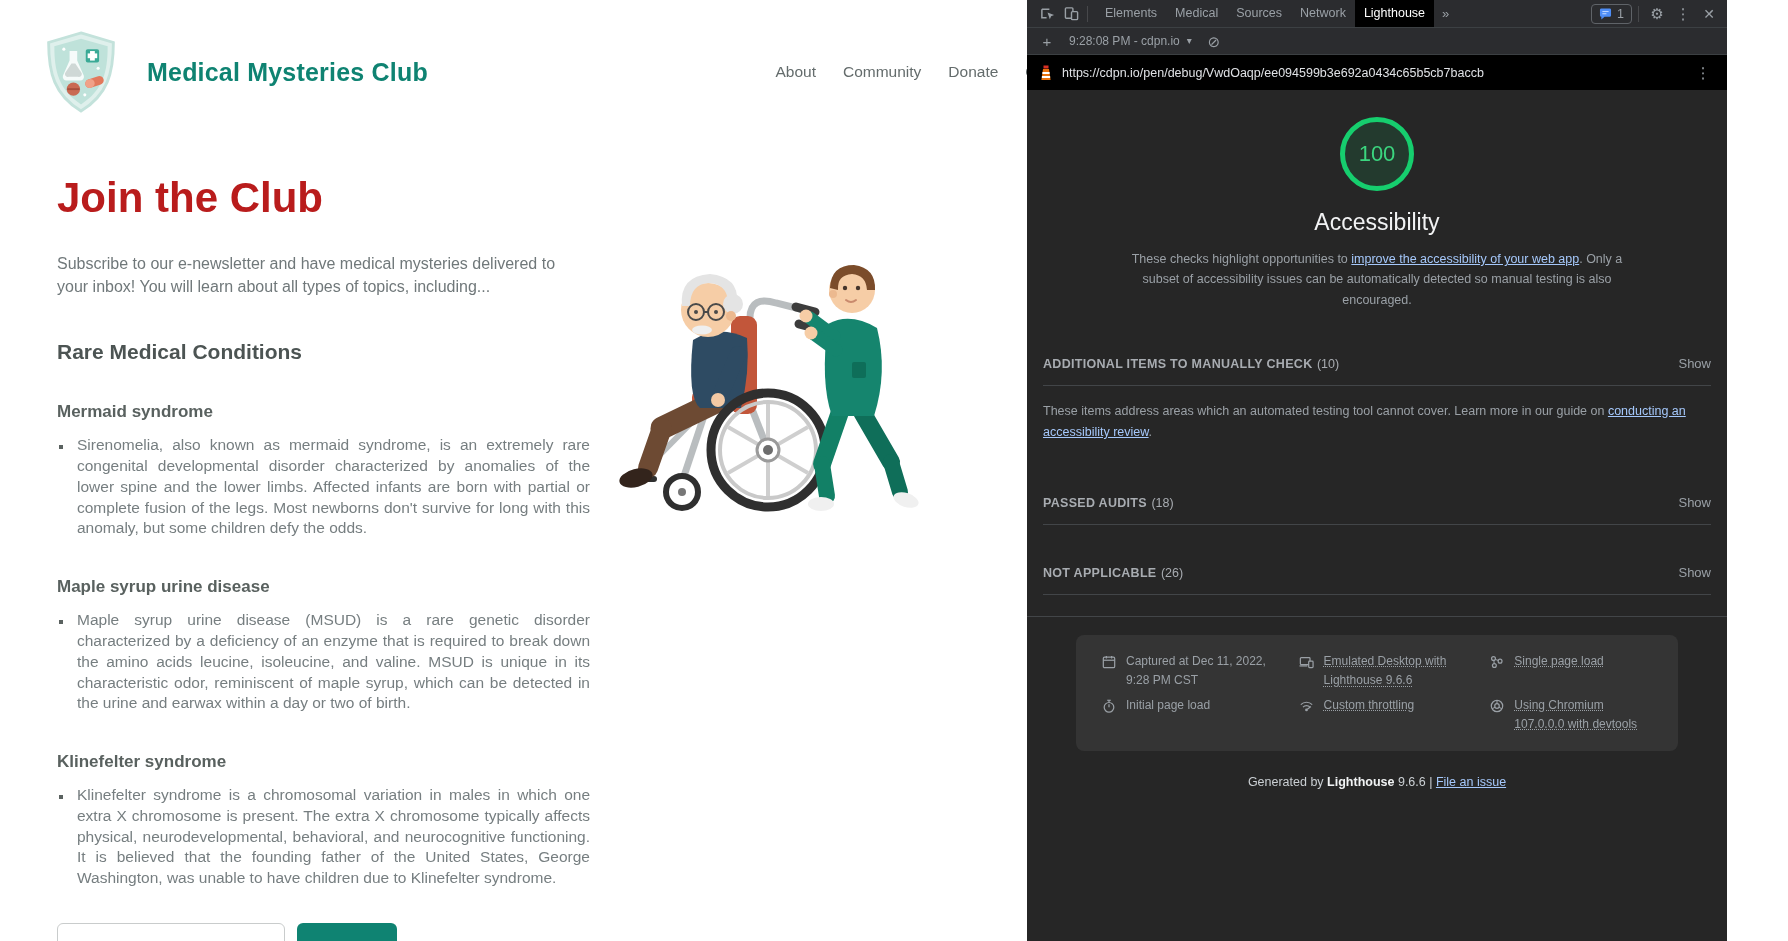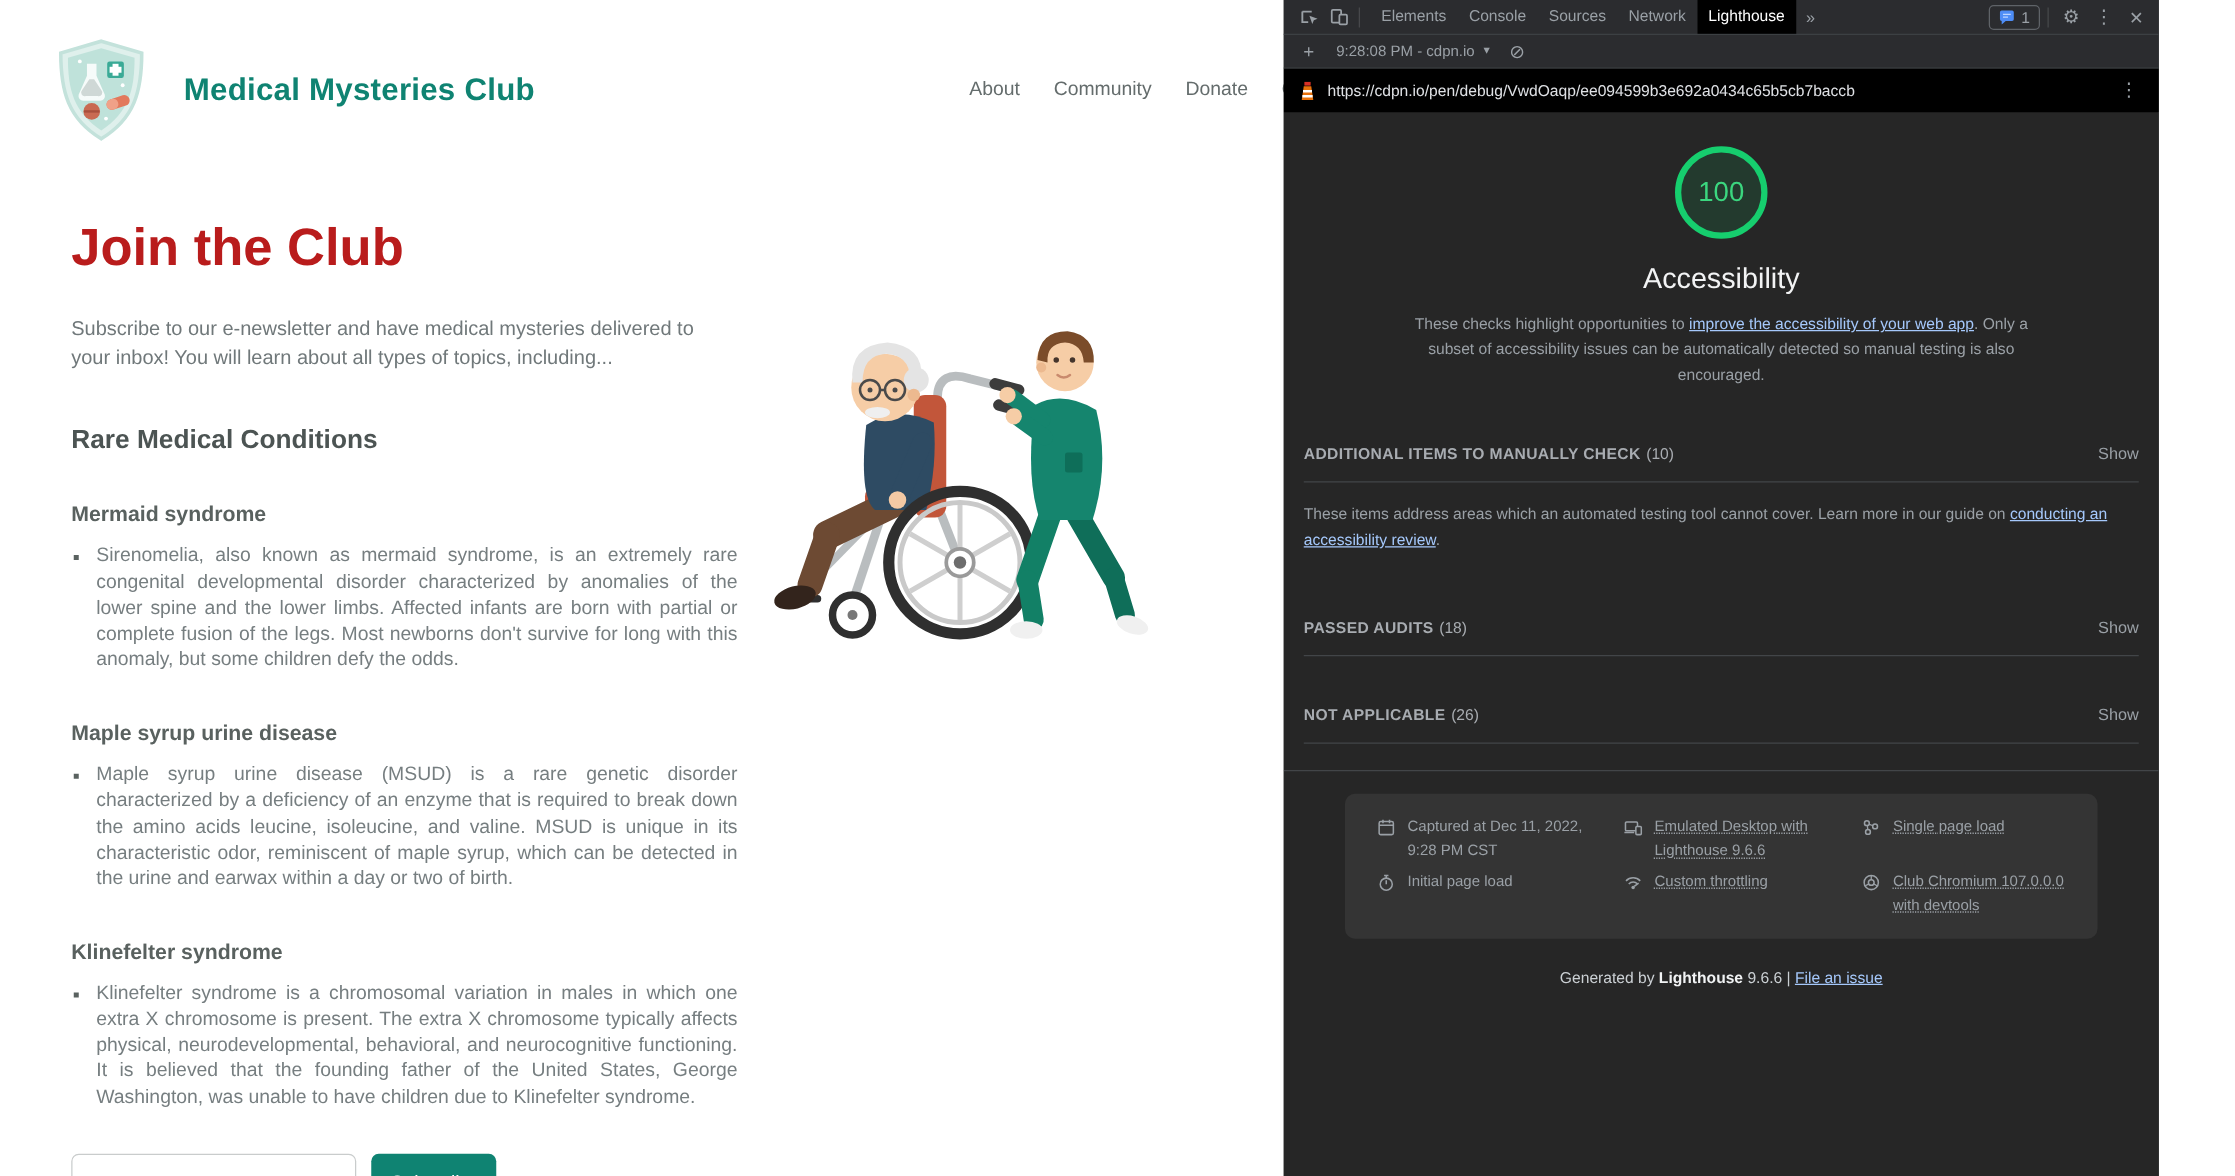--- a/index.html
+++ b/index.html
@@ -233,21 +233,21 @@
     </span>
     <span class="dt-icon-btn">
       <svg width="15" height="15" viewBox="0 0 16 16">
           <rect x="1.5" y="2" width="8" height="11" rx="1" fill="none" stroke="#9aa0a6" stroke-width="1.5"></rect>
           <rect x="8" y="6" width="6.5" height="8.5" rx="1" fill="#2b2c2f" stroke="#9aa0a6" stroke-width="1.5"></rect>
         </svg>
     </span>
     <span class="dt-sep"></span>
     <div class="dt-tabs">
       <span class="dt-tab">Elements</span>
-      <span class="dt-tab">Console</span>
+      <span class="dt-tab">Medical</span>
       <span class="dt-tab">Sources</span>
       <span class="dt-tab">Network</span>
       <span class="dt-tab active">Lighthouse</span>
     </div>
     <span class="dt-more">»</span>
     <div class="dt-right">
       <span class="issues-badge">
         <svg width="13" height="12" viewBox="0 0 14 13">
             <path d="M1 2a1.5 1.5 0 0 1 1.5-1.5h9A1.5 1.5 0 0 1 13 2v6a1.5 1.5 0 0 1-1.5 1.5H6L2.5 12.5V9.5H2.5A1.5 1.5 0 0 1 1 8Z" fill="#4e8df6"></path>
             <line x1="3.6" y1="3.8" x2="10.4" y2="3.8" stroke="#bcd5ff" stroke-width="1.2"></line>
@@ -363,19 +363,19 @@
         <span class="dotted">Custom throttling</span>
       </div>
       <div class="meta-item">
         <svg width="14" height="14" viewBox="0 0 16 16">
             <circle cx="8" cy="8" r="6.5" fill="none" stroke="#9aa0a6" stroke-width="1.4"></circle>
             <circle cx="8" cy="8" r="2.6" fill="none" stroke="#9aa0a6" stroke-width="1.4"></circle>
             <line x1="8" y1="1.5" x2="8" y2="5.4" stroke="#9aa0a6" stroke-width="1.2" transform="rotate(120 8 8)"></line>
             <line x1="8" y1="1.5" x2="8" y2="5.4" stroke="#9aa0a6" stroke-width="1.2" transform="rotate(240 8 8)"></line>
             <line x1="8" y1="1.5" x2="8" y2="5.4" stroke="#9aa0a6" stroke-width="1.2"></line>
           </svg>
-        <span class="dotted">Club Chromium 107.0.0.0 with devtools</span>
+        <span class="dotted">Using Chromium 107.0.0.0 with devtools</span>
       </div>
     </div>
 
     <p class="gen-line"><span>Generated by </span><b>Lighthouse</b><span> 9.6.6 | </span><a class="blue" href="#">File an issue</a></p>
   </div>
 </div>
 
 </body></html>

